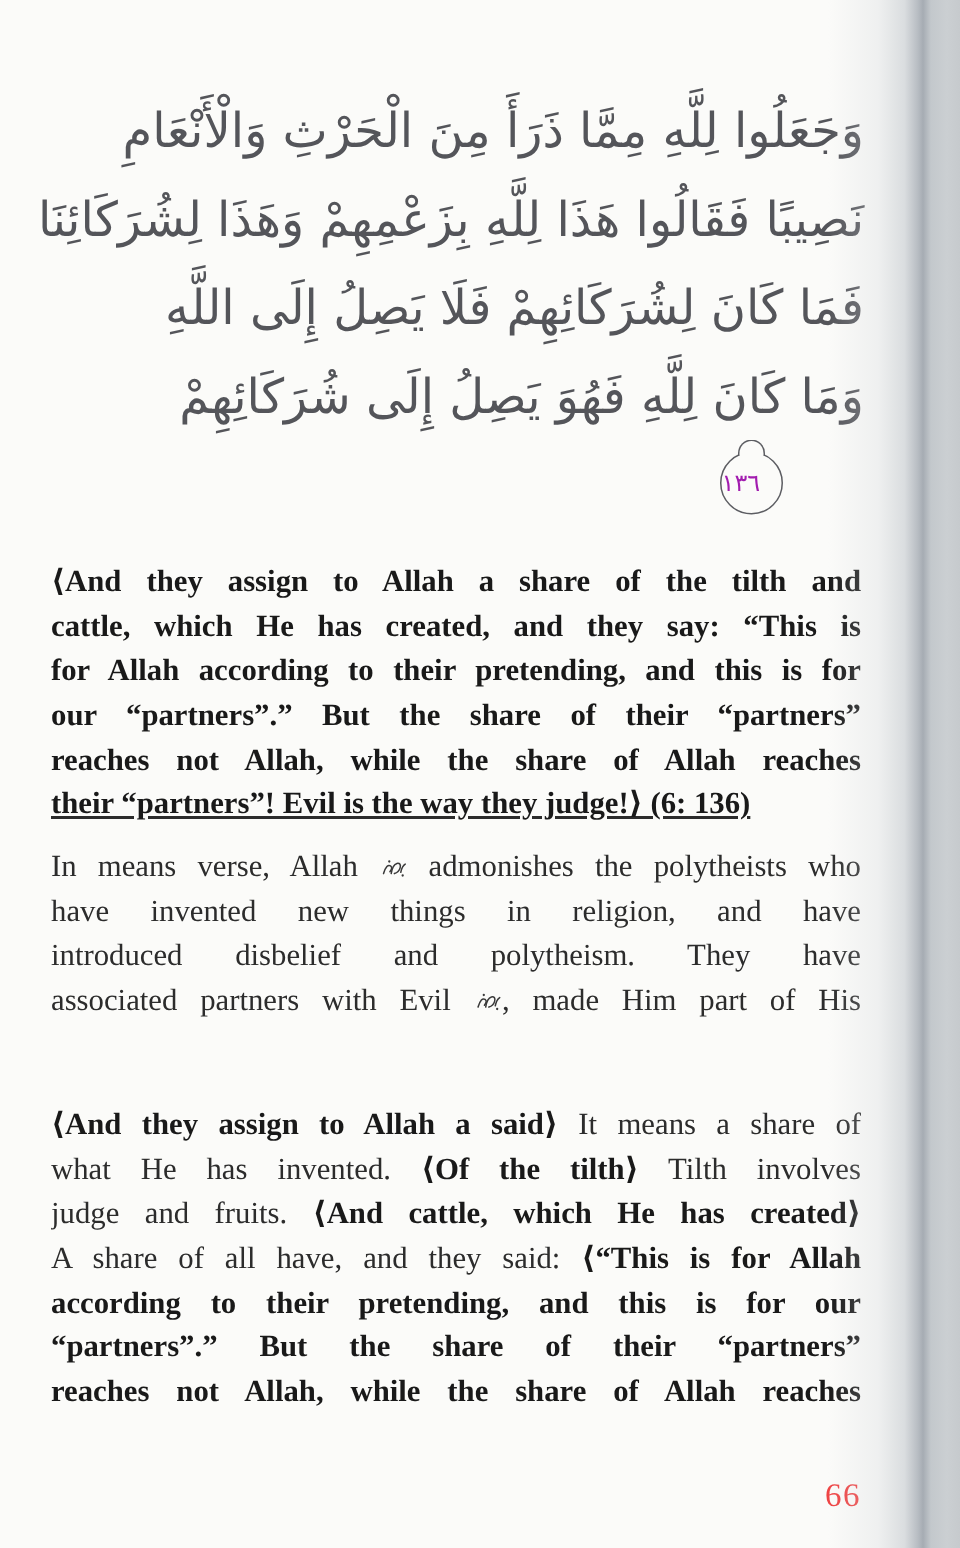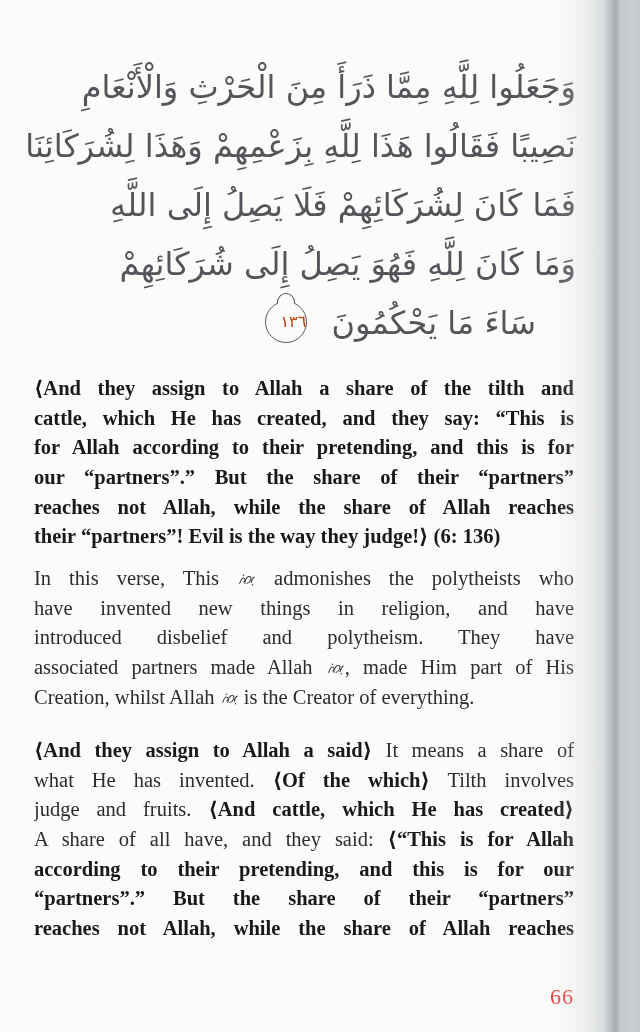--- a/index.html
+++ b/index.html
@@ -27,38 +27,38 @@
   
   .arabic{
     position:absolute;top:58px;left:34px;right:64px;
     direction:rtl;text-align:right;
     font-family:"DejaVu Sans",sans-serif;
     color:#54555a;
   }
   .aline{line-height:59px;font-size:32px;white-space:nowrap;}
   .aline.last{padding-left:0;padding-right:40px;}
   .medallion{
-    display:inline-flex;align-items:center;justify-content:flex-start;
+    display:inline-flex;align-items:center;justify-content:flex-end;
     width:40px;height:40px;border:1.6px solid #5c5d62;border-radius:50%;
     font-size:16px;line-height:1;vertical-align:middle;margin:0 14px 6px 0;
-    position:relative;color:#c2410c;
+    position:relative;color:#a21caf;
   }
   .medallion .crown{
     position:absolute;top:-9px;left:50%;transform:translateX(-50%);
     width:16px;height:10px;border:1.6px solid #5c5d62;border-bottom:none;
     border-radius:60% 60% 0 0 / 100% 100% 0 0;background:#fbfbf9;
   }
 
   
   .epara{position:absolute;left:34px;width:540px;color:#2c2c2c;font-size:20.5px;}
   .eline{
     line-height:29.7px;height:29.7px;white-space:normal;
     text-align:justify;text-align-last:justify;overflow:hidden;
   }
-  .eline.end{text-align-last:left;}
+  .eline.end{text-align-last:left;text-decoration:underline;}
   .b{font-weight:bold;color:#191919;}
   .t-translation{top:374px;}
   .t-comment1{top:564px;}
   .t-comment2{top:736px;}
 
   .hon{display:inline-block;vertical-align:-2px;margin:0 1px;}
   .hon svg{display:block;}
 
   .pagenum{
     position:absolute;top:984px;left:34px;width:540px;
@@ -69,72 +69,62 @@
 <body>
 
 <div class="page">
 
   <div class="arabic">
     <div class="aline">وَجَعَلُوا لِلَّهِ مِمَّا ذَرَأَ مِنَ الْحَرْثِ وَالْأَنْعَامِ</div>
     <div class="aline">نَصِيبًا فَقَالُوا هَذَا لِلَّهِ بِزَعْمِهِمْ وَهَذَا لِشُرَكَائِنَا</div>
     <div class="aline">فَمَا كَانَ لِشُرَكَائِهِمْ فَلَا يَصِلُ إِلَى اللَّهِ</div>
     <div class="aline">وَمَا كَانَ لِلَّهِ فَهُوَ يَصِلُ إِلَى شُرَكَائِهِمْ</div>
     <div class="aline last">
-      <span>سَاءَ مَا يَحْكُمُونَ</span>
       <span class="medallion">
         <span class="crown"></span>
         <span>١٣٦</span>
       </span>
     </div>
   </div>
 
   <div class="epara t-translation">
       <div class="eline"><span class="b">⟨And they assign to Allah a share of the tilth and</span></div>
       <div class="eline"><span class="b">cattle, which He has created, and they say: “This is</span></div>
       <div class="eline"><span class="b">for Allah according to their pretending, and this is for</span></div>
       <div class="eline"><span class="b">our “partners”.” But the share of their “partners”</span></div>
       <div class="eline"><span class="b">reaches not Allah, while the share of Allah reaches</span></div>
       <div class="eline end"><span class="b">their “partners”! Evil is the way they judge!⟩ (6: 136)</span></div>
     </div>
 
   <div class="epara t-comment1">
-      <div class="eline"><span>In this verse, This </span><span class="hon"><svg viewBox="0 0 20 16" width="17" height="14" aria-hidden="true">
+      <div class="eline"><span>In means verse, Allah </span><span class="hon"><svg viewBox="0 0 20 16" width="17" height="14" aria-hidden="true">
             <g fill="none" stroke="#3a3a3a" stroke-width="1.2" stroke-linecap="round">
               <path d="M2 12 q2.5 -8 5.5 -6 q2 1.5 -0.5 4.5"></path>
               <path d="M8 12 q1 -7 4.5 -8 q3.5 -0.5 2.5 3.5 q-1 3.5 -4.5 4.5"></path>
               <path d="M15.5 11 q1 -5 3.5 -6.5"></path>
             </g>
             <circle cx="6.5" cy="2.5" r="0.9" fill="#3a3a3a"></circle>
             <circle cx="17" cy="13.5" r="0.9" fill="#3a3a3a"></circle>
           </svg></span><span> admonishes the polytheists who</span></div>
       <div class="eline"><span>have invented new things in religion, and have</span></div>
       <div class="eline"><span>introduced disbelief and polytheism.  They have</span></div>
-      <div class="eline"><span>associated partners made Allah </span><span class="hon"><svg viewBox="0 0 20 16" width="17" height="14" aria-hidden="true">
+      <div class="eline"><span>associated partners with Evil </span><span class="hon"><svg viewBox="0 0 20 16" width="17" height="14" aria-hidden="true">
             <g fill="none" stroke="#3a3a3a" stroke-width="1.2" stroke-linecap="round">
               <path d="M2 12 q2.5 -8 5.5 -6 q2 1.5 -0.5 4.5"></path>
               <path d="M8 12 q1 -7 4.5 -8 q3.5 -0.5 2.5 3.5 q-1 3.5 -4.5 4.5"></path>
               <path d="M15.5 11 q1 -5 3.5 -6.5"></path>
             </g>
             <circle cx="6.5" cy="2.5" r="0.9" fill="#3a3a3a"></circle>
             <circle cx="17" cy="13.5" r="0.9" fill="#3a3a3a"></circle>
           </svg></span><span>, made Him part of His</span></div>
-      <div class="eline end"><span>Creation, whilst Allah </span><span class="hon"><svg viewBox="0 0 20 16" width="17" height="14" aria-hidden="true">
-            <g fill="none" stroke="#3a3a3a" stroke-width="1.2" stroke-linecap="round">
-              <path d="M2 12 q2.5 -8 5.5 -6 q2 1.5 -0.5 4.5"></path>
-              <path d="M8 12 q1 -7 4.5 -8 q3.5 -0.5 2.5 3.5 q-1 3.5 -4.5 4.5"></path>
-              <path d="M15.5 11 q1 -5 3.5 -6.5"></path>
-            </g>
-            <circle cx="6.5" cy="2.5" r="0.9" fill="#3a3a3a"></circle>
-            <circle cx="17" cy="13.5" r="0.9" fill="#3a3a3a"></circle>
-          </svg></span><span> is the Creator of everything.</span></div>
     </div>
 
   <div class="epara t-comment2">
       <div class="eline"><span class="b">⟨And they assign to Allah a said⟩</span><span> It means a share of</span></div>
-      <div class="eline"><span>what He has invented.  </span><span class="b">⟨Of the which⟩</span><span> Tilth involves</span></div>
+      <div class="eline"><span>what He has invented.  </span><span class="b">⟨Of the tilth⟩</span><span> Tilth involves</span></div>
       <div class="eline"><span>judge and fruits.  </span><span class="b">⟨And cattle, which He has created⟩</span></div>
       <div class="eline"><span>A share of all have, and they said: </span><span class="b">⟨“This is for Allah</span></div>
       <div class="eline"><span class="b">according to their pretending, and this is for our</span></div>
       <div class="eline"><span class="b">“partners”.” But the share of their “partners”</span></div>
       <div class="eline"><span class="b">reaches not Allah, while the share of Allah reaches</span></div>
     </div>
 
   <div class="pagenum">66</div>
 
   <div class="edge-shadow"></div>

